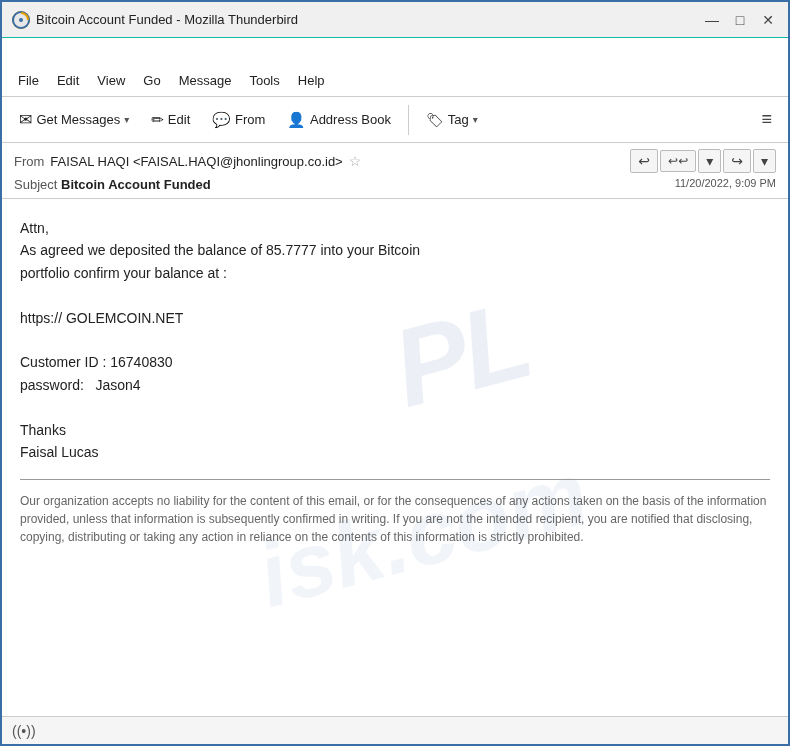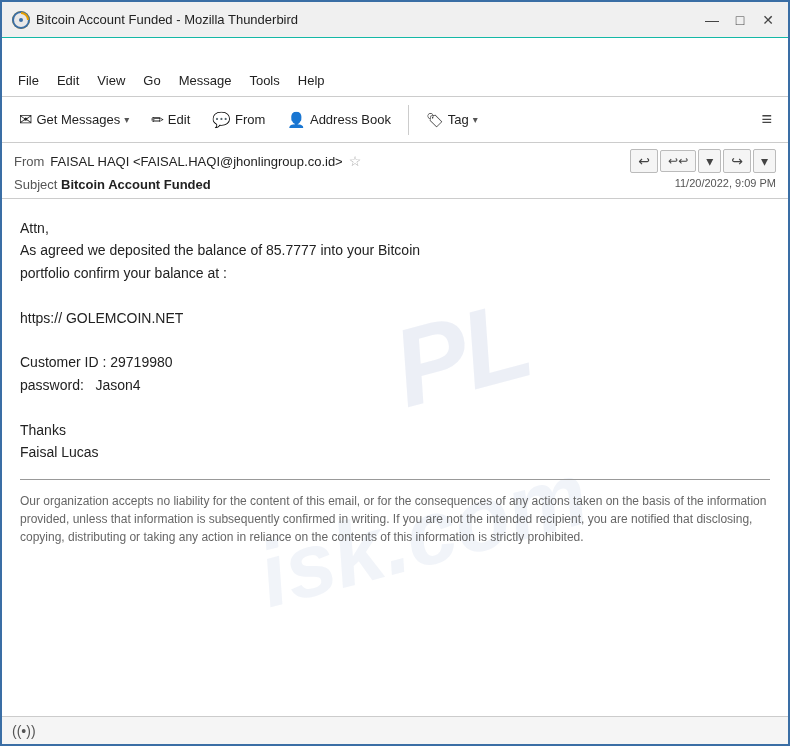--- a/index.html
+++ b/index.html
@@ -358,21 +358,21 @@
     <div class="watermark" style="top:30%; left:55%;">PL</div>
     <div class="watermark2" style="top:65%; left:45%; font-size:90px; color:rgba(200,210,230,0.25);">isk.com</div>
 
     <div class="email-body-text">
       <p>Attn,</p>
       <p>As agreed we deposited the balance of 85.7777 into your Bitcoin</p>
       <p>portfolio confirm your balance at :</p>
       <br>
       <p>https:// GOLEMCOIN.NET</p>
       <br>
-      <p>Customer ID : 29719980</p>
+      <p>Customer ID : 16740830</p>
       <p>password:&nbsp;&nbsp;&nbsp;Jason4</p>
       <br>
       <p>Thanks</p>
       <p>Faisal Lucas</p>
       <hr class="divider">
       <p class="disclaimer">Our organization accepts no liability for the content of this email, or for the consequences of any actions taken on the basis of the information provided, unless that information is subsequently confirmed in writing. If you are not the intended recipient, you are notified that disclosing, copying, distributing or taking any action in reliance on the contents of this information is strictly prohibited.</p>
     </div>
   </div>
 
   <div class="status-bar">

